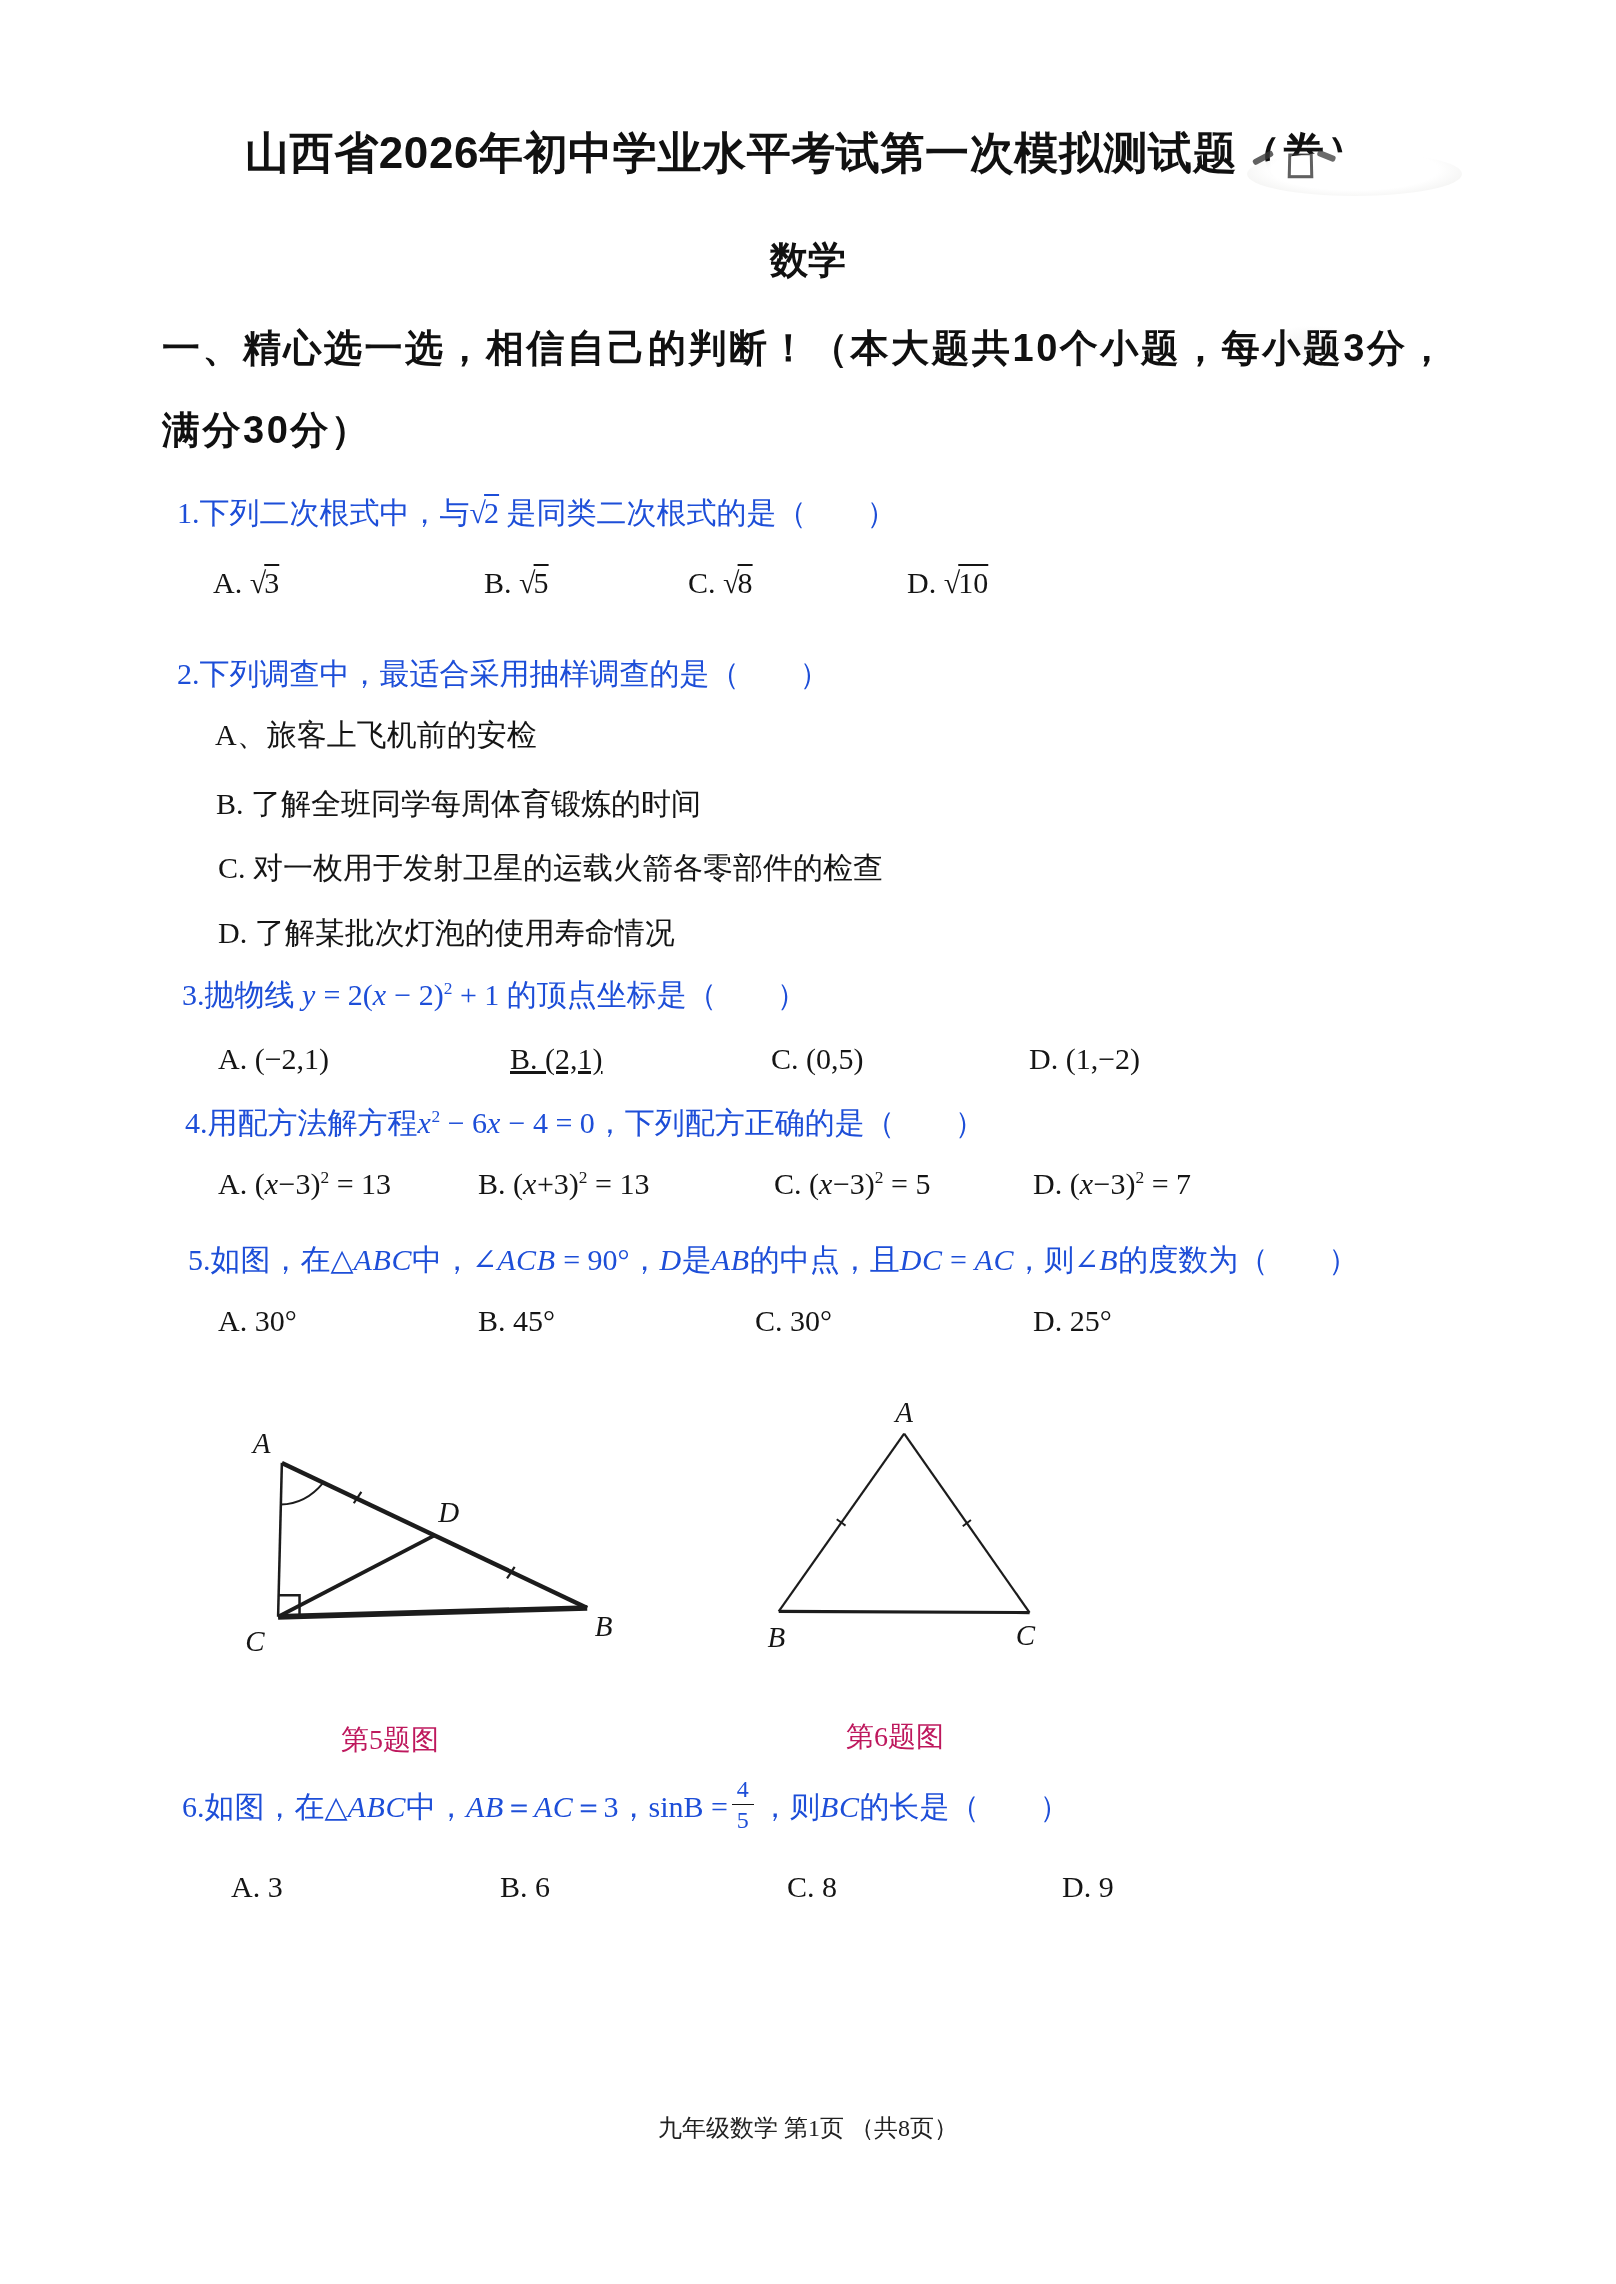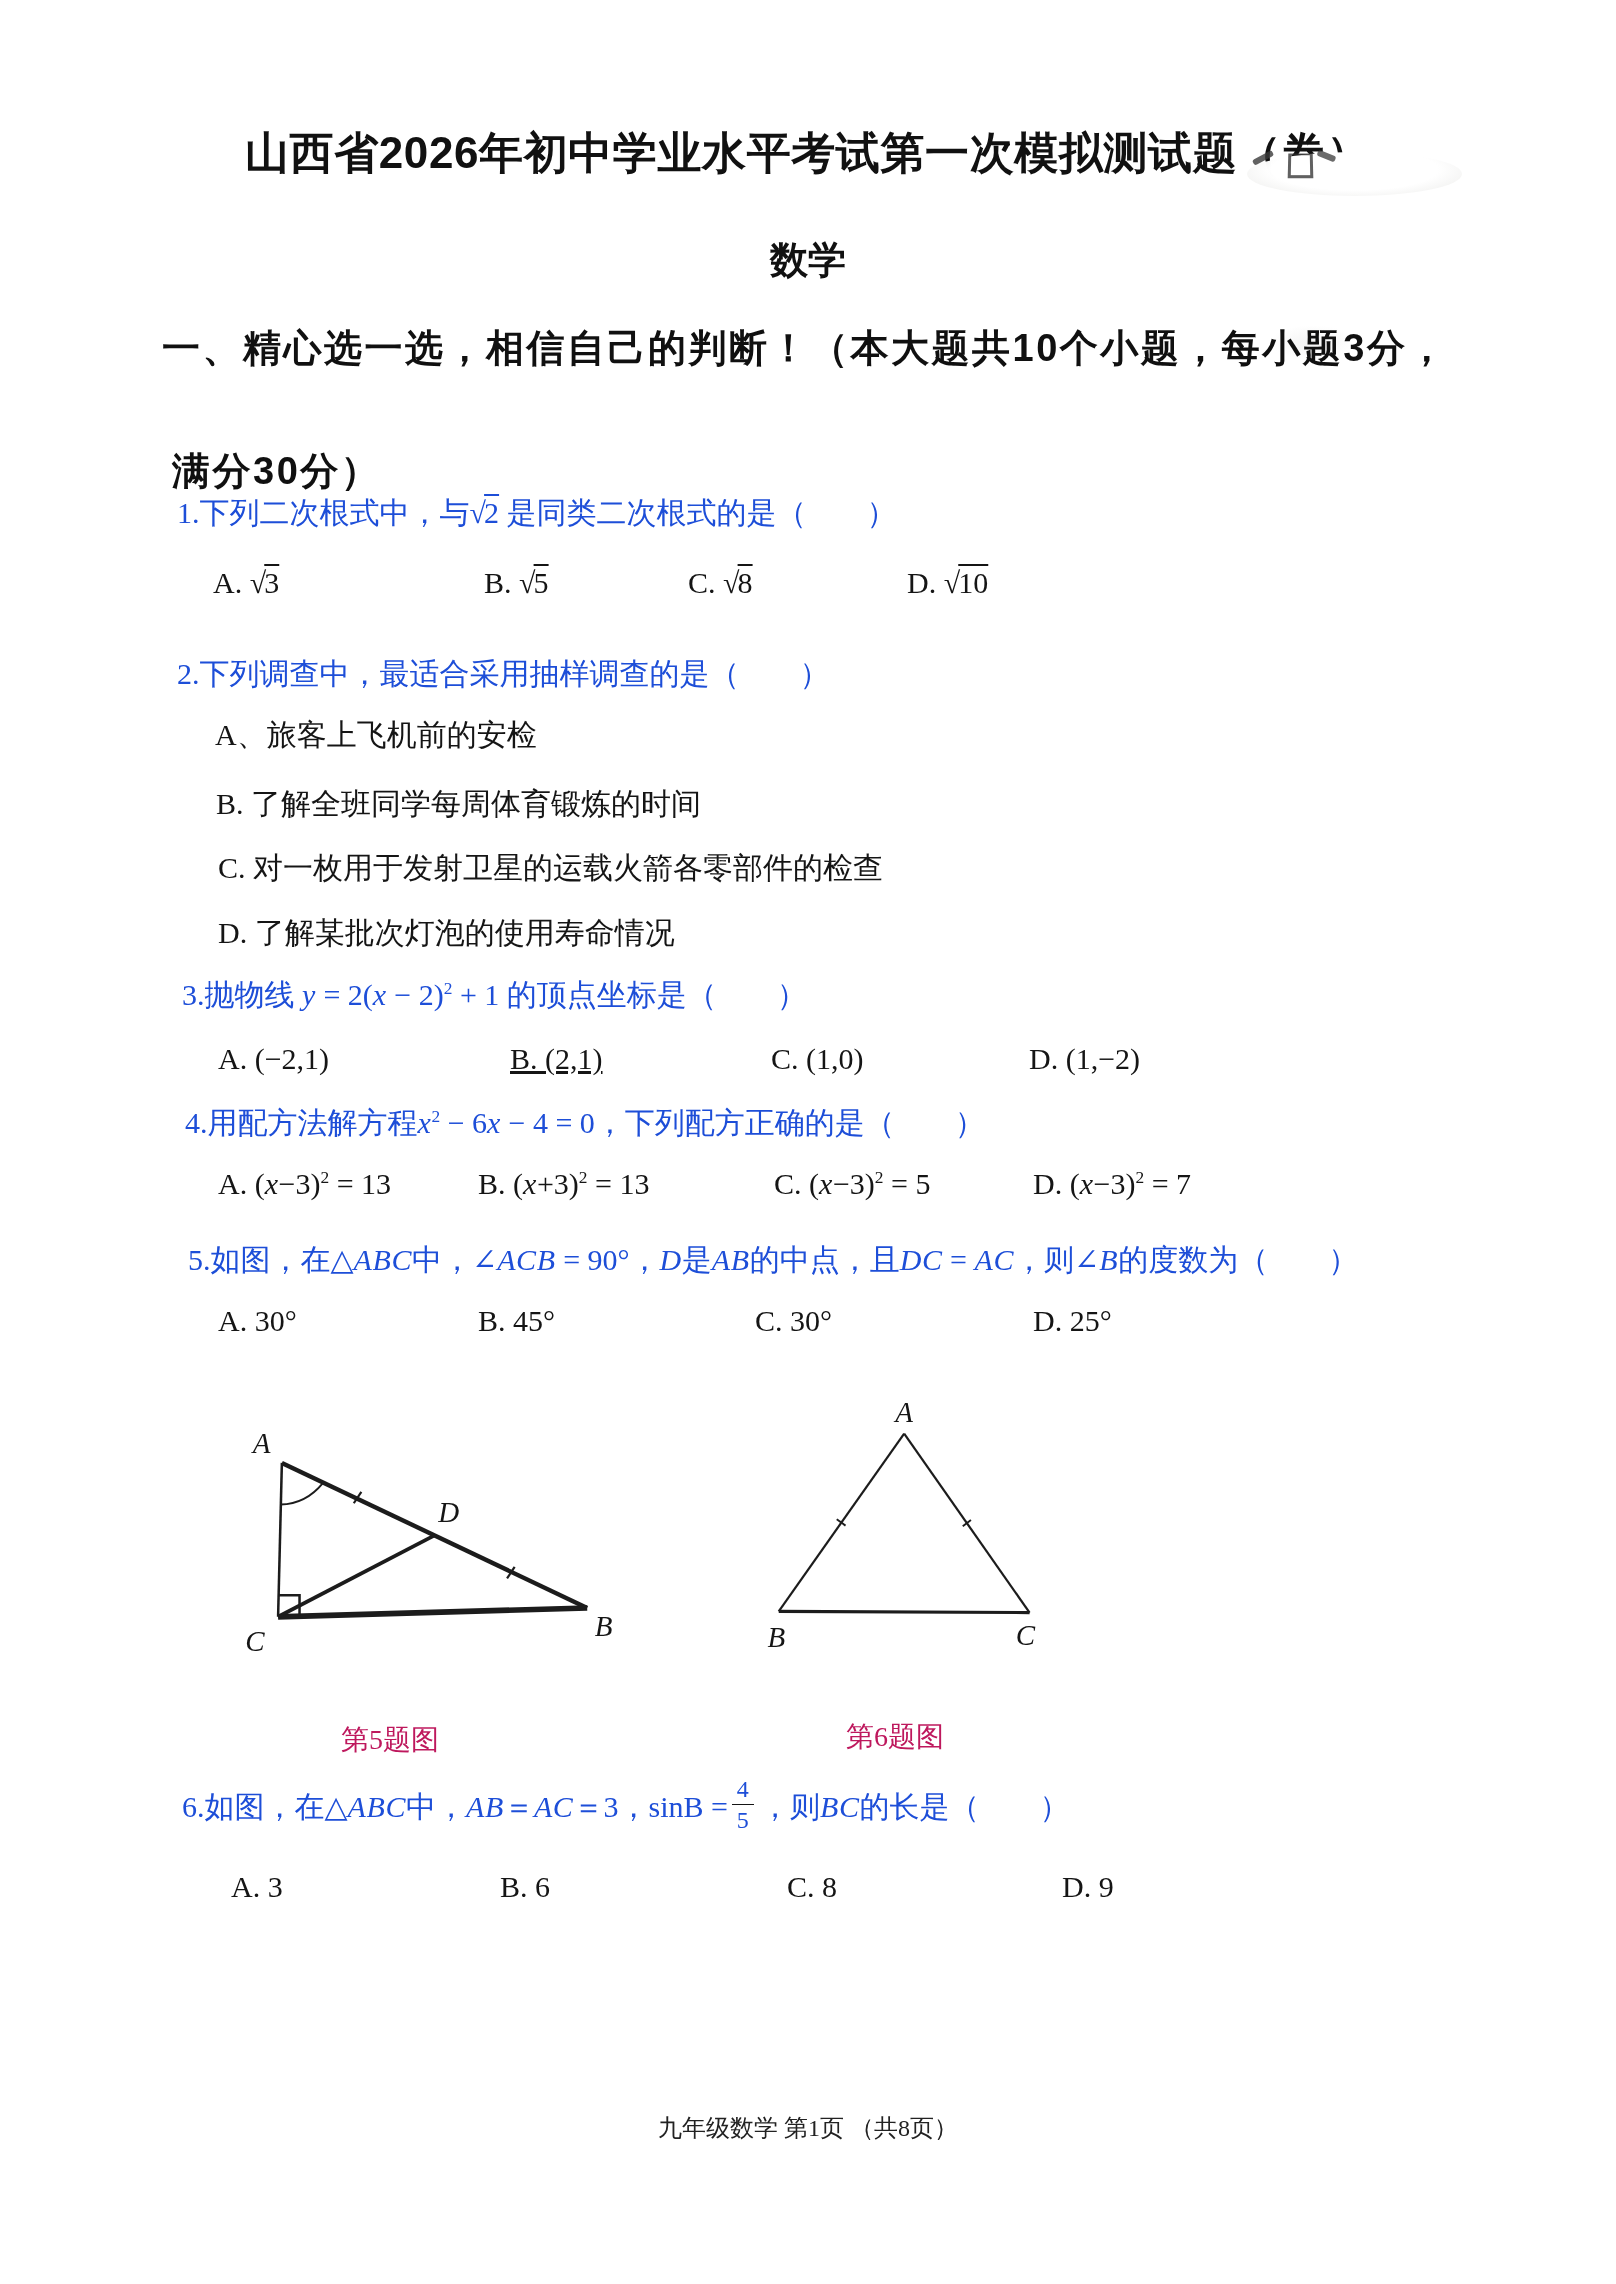--- a/index.html
+++ b/index.html
@@ -62,38 +62,38 @@
 <div class="blob-shadow"></div>
 <div class="blob"></div>
 <div class="mark1"></div>
 <div class="mark2"></div>
 <div class="mark3"></div>
 <div class="smudge-head"></div>
 
 <div class="abs center subject">数学</div>
 
 <div class="abs sec-head" style="left:162px;top:323px;">一、精心选一选，相信自己的判断！（本大题共10个小题，每小题3分，</div>
-<div class="abs sec-head" style="left:172px;top:405px;margin-top:41px;">满分30分）</div>
+<div class="abs sec-head" style="left:162px;top:405px;">满分30分）</div>
 
 <div class="abs q" style="left:177px;top:494px;"><span class="seg-r">1.下列二次根式中，与</span><span class="seg-rt">√</span><span class="seg-rad">2</span><span class="seg-r"> 是同类二次根式的是（　　）</span></div>
 <div class="abs opt" style="left:213px;top:566px;"><span class="seg-r">A. </span><span class="seg-rt">√</span><span class="seg-rad">3</span></div>
 <div class="abs opt" style="left:484px;top:566px;"><span class="seg-r">B. </span><span class="seg-rt">√</span><span class="seg-rad">5</span></div>
 <div class="abs opt" style="left:688px;top:566px;"><span class="seg-r">C. </span><span class="seg-rt">√</span><span class="seg-rad">8</span></div>
 <div class="abs opt" style="left:907px;top:566px;"><span class="seg-r">D. </span><span class="seg-rt">√</span><span class="seg-rad">10</span></div>
 
 <div class="abs q" style="left:177px;top:655px;">2.下列调查中，最适合采用抽样调查的是（　　）</div>
 <div class="abs opt" style="left:215px;top:715px;">A、旅客上飞机前的安检</div>
 <div class="abs opt" style="left:216px;top:784px;">B. 了解全班同学每周体育锻炼的时间</div>
 <div class="abs opt" style="left:218px;top:848px;">C. 对一枚用于发射卫星的运载火箭各零部件的检查</div>
 <div class="abs opt" style="left:218px;top:913px;">D. 了解某批次灯泡的使用寿命情况</div>
 
 <div class="abs q" style="left:182px;top:976px;"><span class="seg-r">3.抛物线 </span><span class="seg-i">y</span><span class="seg-r"> = 2(</span><span class="seg-i">x</span><span class="seg-r"> − 2)</span><span class="seg-sup">2</span><span class="seg-r"> + 1 的顶点坐标是（　　）</span></div>
 <div class="abs opt" style="left:218px;top:1042px;">A. (−2,1)</div>
 <div class="abs opt" style="left:510px;top:1042px;text-decoration:underline;">B. (2,1)</div>
-<div class="abs opt" style="left:771px;top:1042px;">C. (1,0)</div>
+<div class="abs opt" style="left:771px;top:1042px;">C. (0,5)</div>
 <div class="abs opt" style="left:1029px;top:1042px;">D. (1,−2)</div>
 
 <div class="abs q" style="left:185px;top:1104px;"><span class="seg-r">4.用配方法解方程</span><span class="seg-i">x</span><span class="seg-sup">2</span><span class="seg-r"> − 6</span><span class="seg-i">x</span><span class="seg-r"> − 4 = 0，下列配方正确的是（　　）</span></div>
 <div class="abs opt" style="left:218px;top:1167px;"><span class="seg-r">A. (</span><span class="seg-i">x</span><span class="seg-r">−3)</span><span class="seg-sup">2</span><span class="seg-r"> = 13</span></div>
 <div class="abs opt" style="left:478px;top:1167px;"><span class="seg-r">B. (</span><span class="seg-i">x</span><span class="seg-r">+3)</span><span class="seg-sup">2</span><span class="seg-r"> = 13</span></div>
 <div class="abs opt" style="left:774px;top:1167px;"><span class="seg-r">C. (</span><span class="seg-i">x</span><span class="seg-r">−3)</span><span class="seg-sup">2</span><span class="seg-r"> = 5</span></div>
 <div class="abs opt" style="left:1033px;top:1167px;"><span class="seg-r">D. (</span><span class="seg-i">x</span><span class="seg-r">−3)</span><span class="seg-sup">2</span><span class="seg-r"> = 7</span></div>
 
 <div class="abs q" style="left:188px;top:1241px;"><span class="seg-r">5.如图，在△</span><span class="seg-i">ABC</span><span class="seg-r">中，∠</span><span class="seg-i">ACB</span><span class="seg-r"> = 90°，</span><span class="seg-i">D</span><span class="seg-r">是</span><span class="seg-i">AB</span><span class="seg-r">的中点，且</span><span class="seg-i">DC</span><span class="seg-r"> = </span><span class="seg-i">AC</span><span class="seg-r">，则∠</span><span class="seg-i">B</span><span class="seg-r">的度数为（　　）</span></div>
 <div class="abs opt" style="left:218px;top:1304px;">A. 30°</div>

